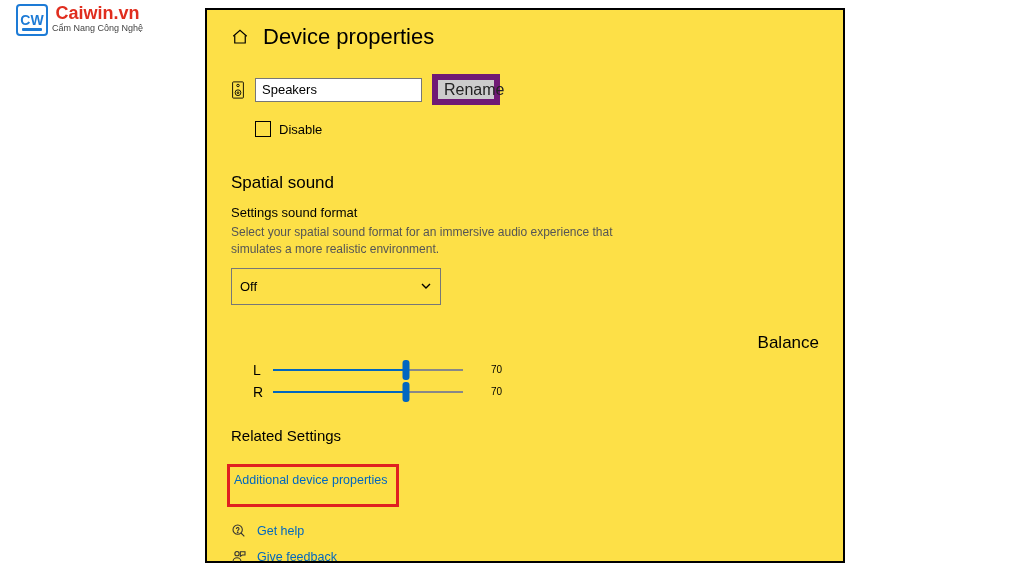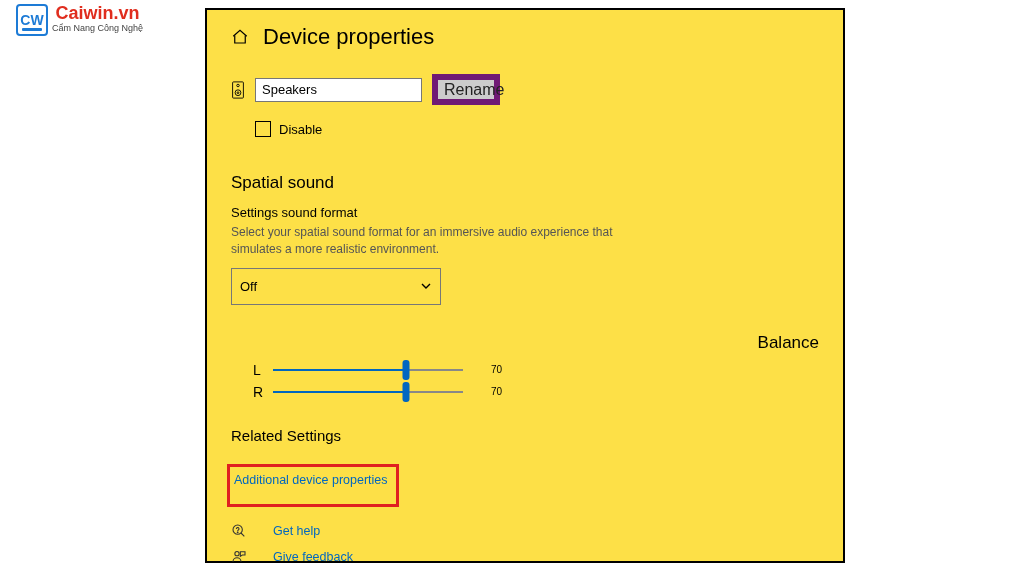--- a/index.html
+++ b/index.html
@@ -175,21 +175,21 @@
     margin-bottom: 16px;
   }
   .link {
     color: #0067c0;
     font-size: 12.5px;
     cursor: pointer;
   }
   .help-row {
     display: flex;
     align-items: center;
-    gap: 26px;
+    gap: 10px;
     margin-bottom: 10px;
   }
   .help-row svg { width: 16px; height: 16px; display:block; }
 </style>
 </head>
 <body>
 
 <div class="logo">
   <div class="logo-box">CW</div>
   <div class="logo-text">

